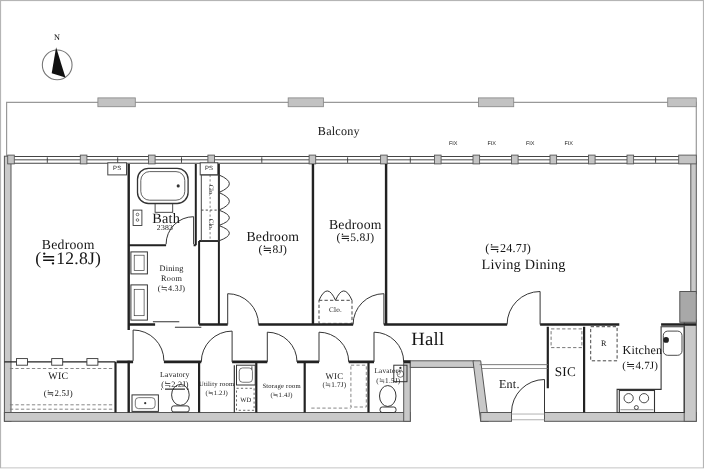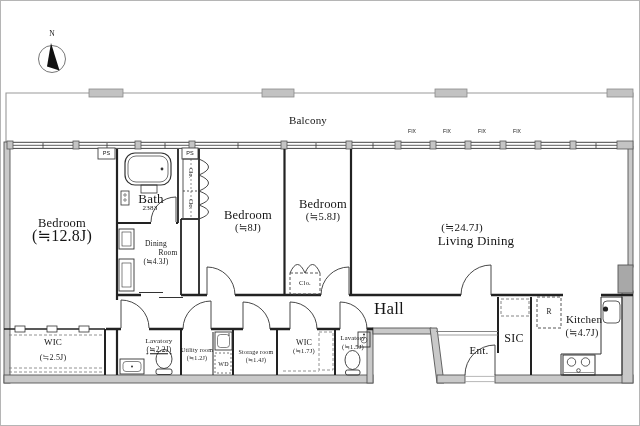--- a/index.html
+++ b/index.html
@@ -219,21 +219,21 @@
   <span class="lbl" style="left:51px;top:33px;font-size:7.5px;">N</span>
   <span class="lbl" style="left:307px;top:119px;font-size:11px;">Balcony</span>
 
   <span class="lbl" style="left:61px;top:222px;font-size:12.5px;">Bedroom</span>
   <span class="lbl" style="left:61px;top:235px;font-size:16px;">(≒12.8J)</span>
 
   <span class="lbl" style="left:150px;top:197px;font-size:13px;">Bath</span>
   <span class="lbl" style="left:149px;top:207px;font-size:7px;">2383</span>
 
   <span class="lbl" style="left:155px;top:243px;font-size:7.5px;">Dining</span>
-  <span class="lbl" style="left:155px;top:252px;font-size:7.5px;margin-left:12px;">Room</span>
+  <span class="lbl" style="left:155px;top:252px;font-size:7.5px;">Room</span>
   <span class="lbl" style="left:155px;top:261px;font-size:7.5px;text-align:center;">(≒4.3J)</span>
 
   <span class="lbl" style="left:247px;top:214px;font-size:12.5px;">Bedroom</span>
   <span class="lbl" style="left:247px;top:227px;font-size:10.5px;">(≒8J)</span>
 
   <span class="lbl" style="left:322px;top:203px;font-size:12.5px;">Bedroom</span>
   <span class="lbl" style="left:322px;top:216px;font-size:10.5px;">(≒5.8J)</span>
 
   <span class="lbl" style="left:475px;top:211px;font-size:13px;margin-top:28px;">Living Dining</span>
   <span class="lbl" style="left:461px;top:226px;font-size:11px;">(≒24.7J)</span>
@@ -252,21 +252,21 @@
 
   <span class="lbl" style="left:255px;top:351px;font-size:6px;">Storage room</span>
   <span class="lbl" style="left:255px;top:358.5px;font-size:6px;">(≒1.4J)</span>
 
   <span class="lbl" style="left:303px;top:342px;font-size:8px;">WIC</span>
   <span class="lbl" style="left:303px;top:350px;font-size:6.5px;">(≒1.7J)</span>
 
   <span class="lbl" style="left:352px;top:337px;font-size:6.5px;">Lavatory</span>
   <span class="lbl" style="left:352px;top:345.5px;font-size:6.5px;">(≒1.5J)</span>
 
-  <span class="lbl" style="left:462px;top:349px;font-size:11px;margin-left:16px;">Ent.</span>
+  <span class="lbl" style="left:462px;top:349px;font-size:11px;">Ent.</span>
   <span class="lbl" style="left:513px;top:337px;font-size:12px;">SIC</span>
   <span class="lbl" style="left:548px;top:311px;font-size:7.5px;">R</span>
 
   <span class="lbl" style="left:583px;top:318px;font-size:11px;">Kitchen</span>
   <span class="lbl" style="left:581px;top:332px;font-size:10px;">(≒4.7J)</span>
 
   <span class="lbl-v" style="left:190px;top:172px;font-size:6px;">Clo.</span>
   <span class="lbl-v" style="left:190px;top:203px;font-size:6px;">Clo.</span>
   <span class="lbl" style="left:304px;top:282px;font-size:6.5px;">Clo.</span>
 

